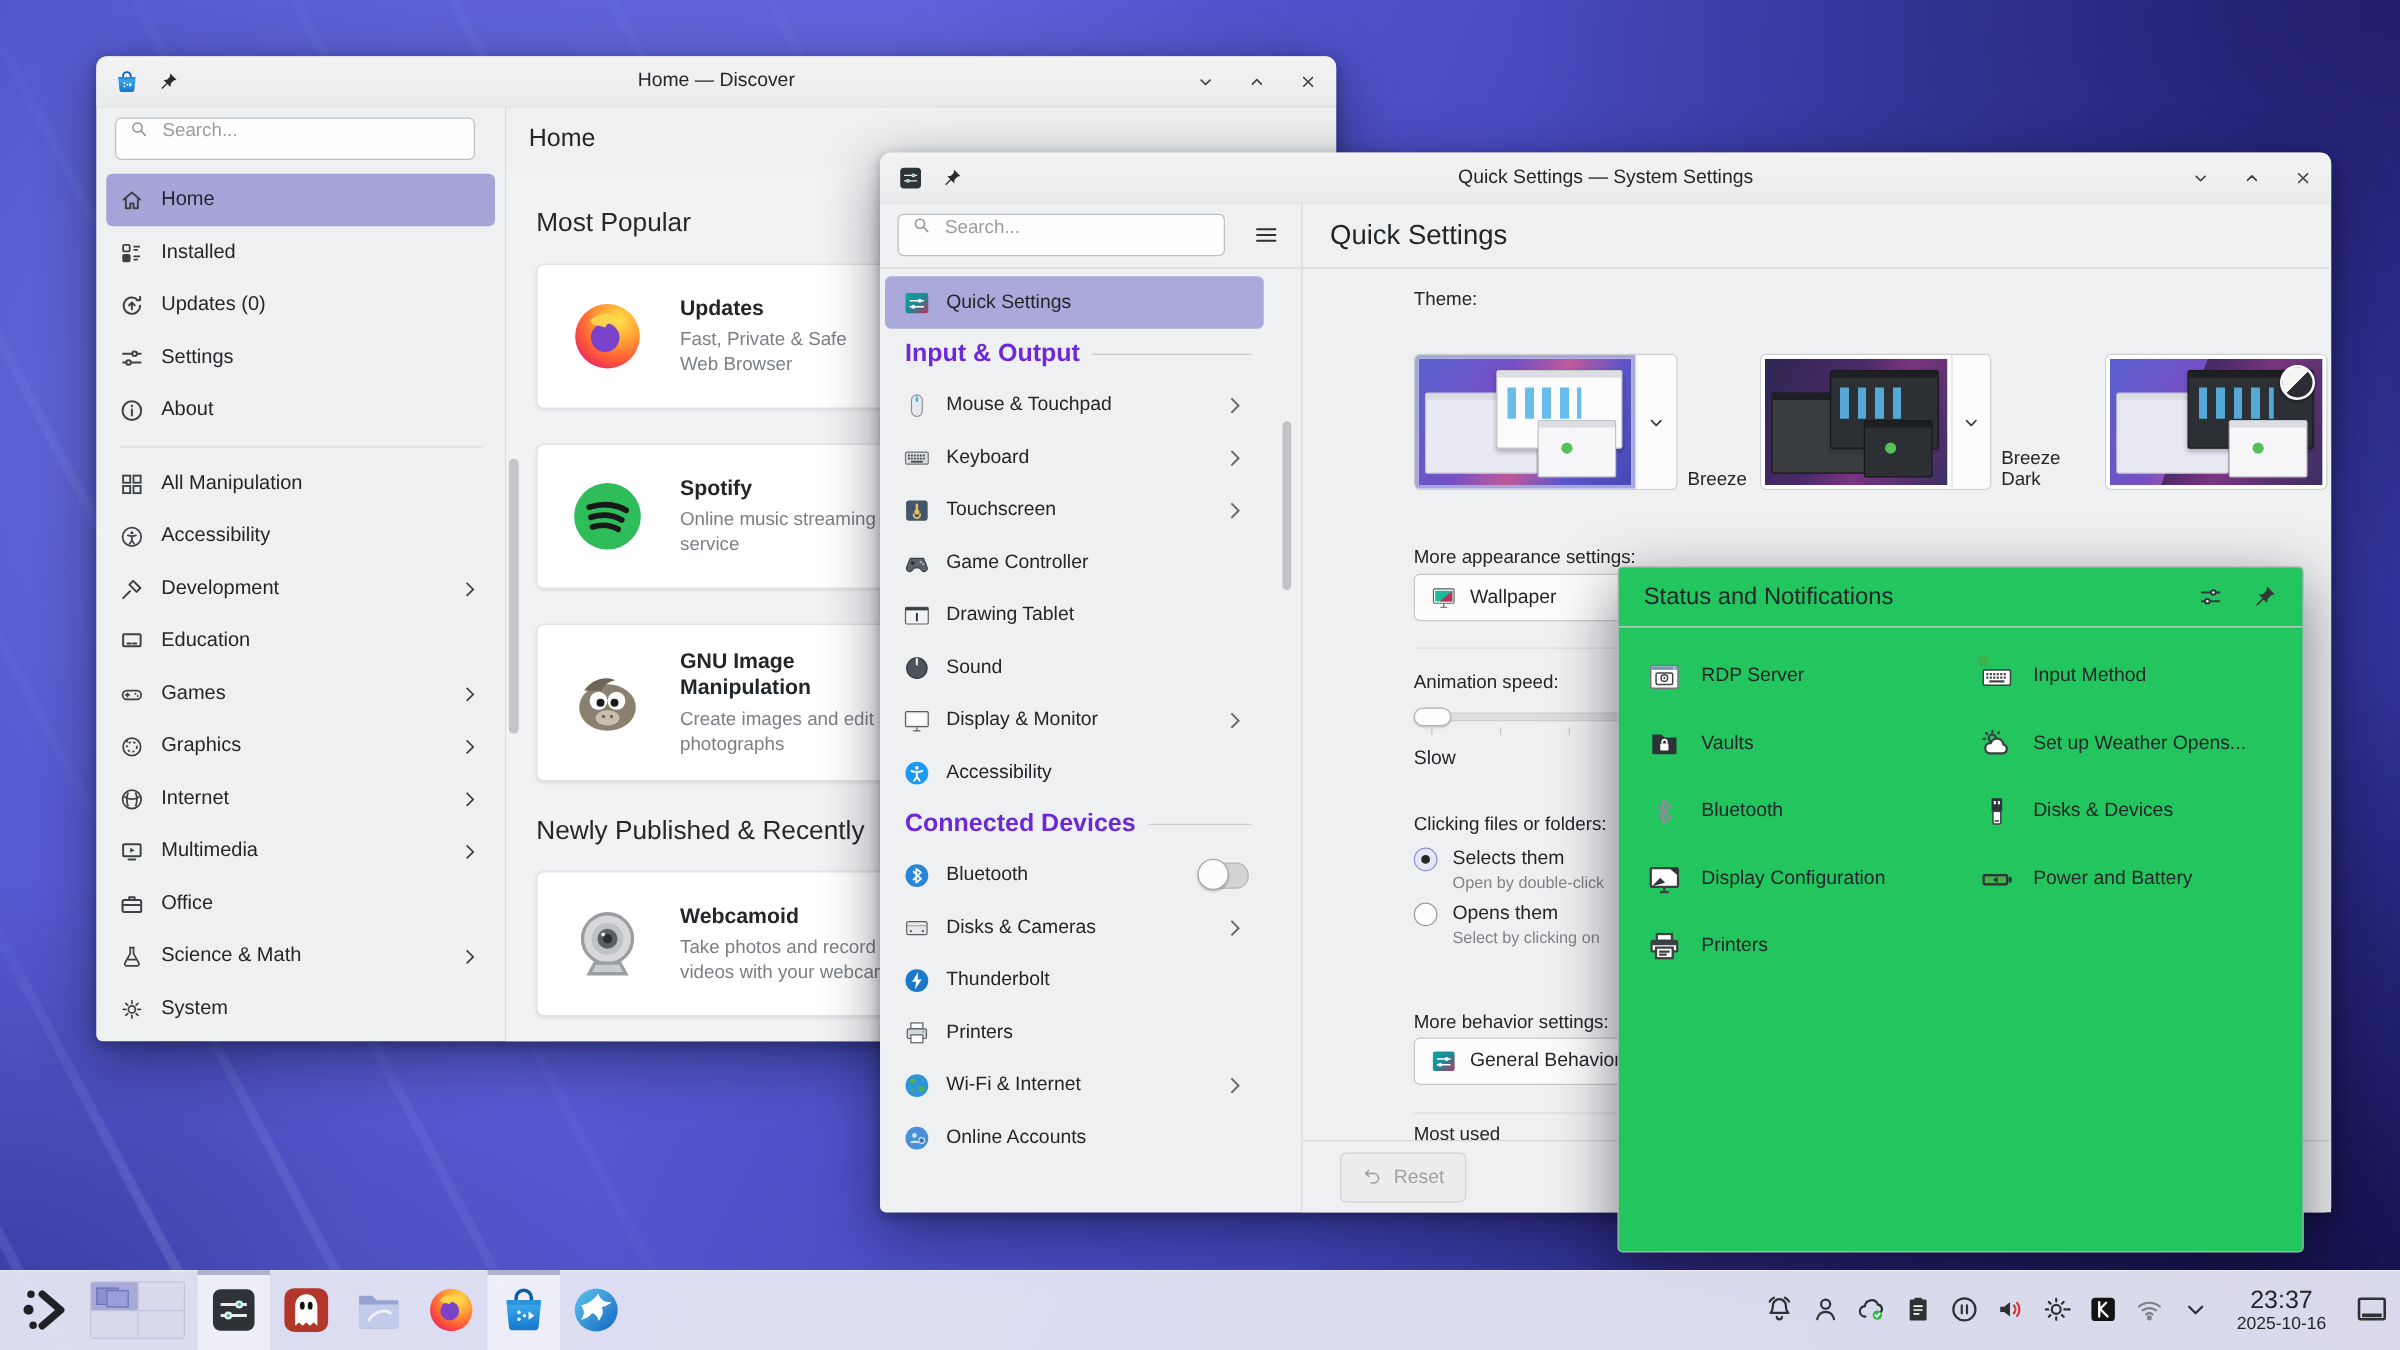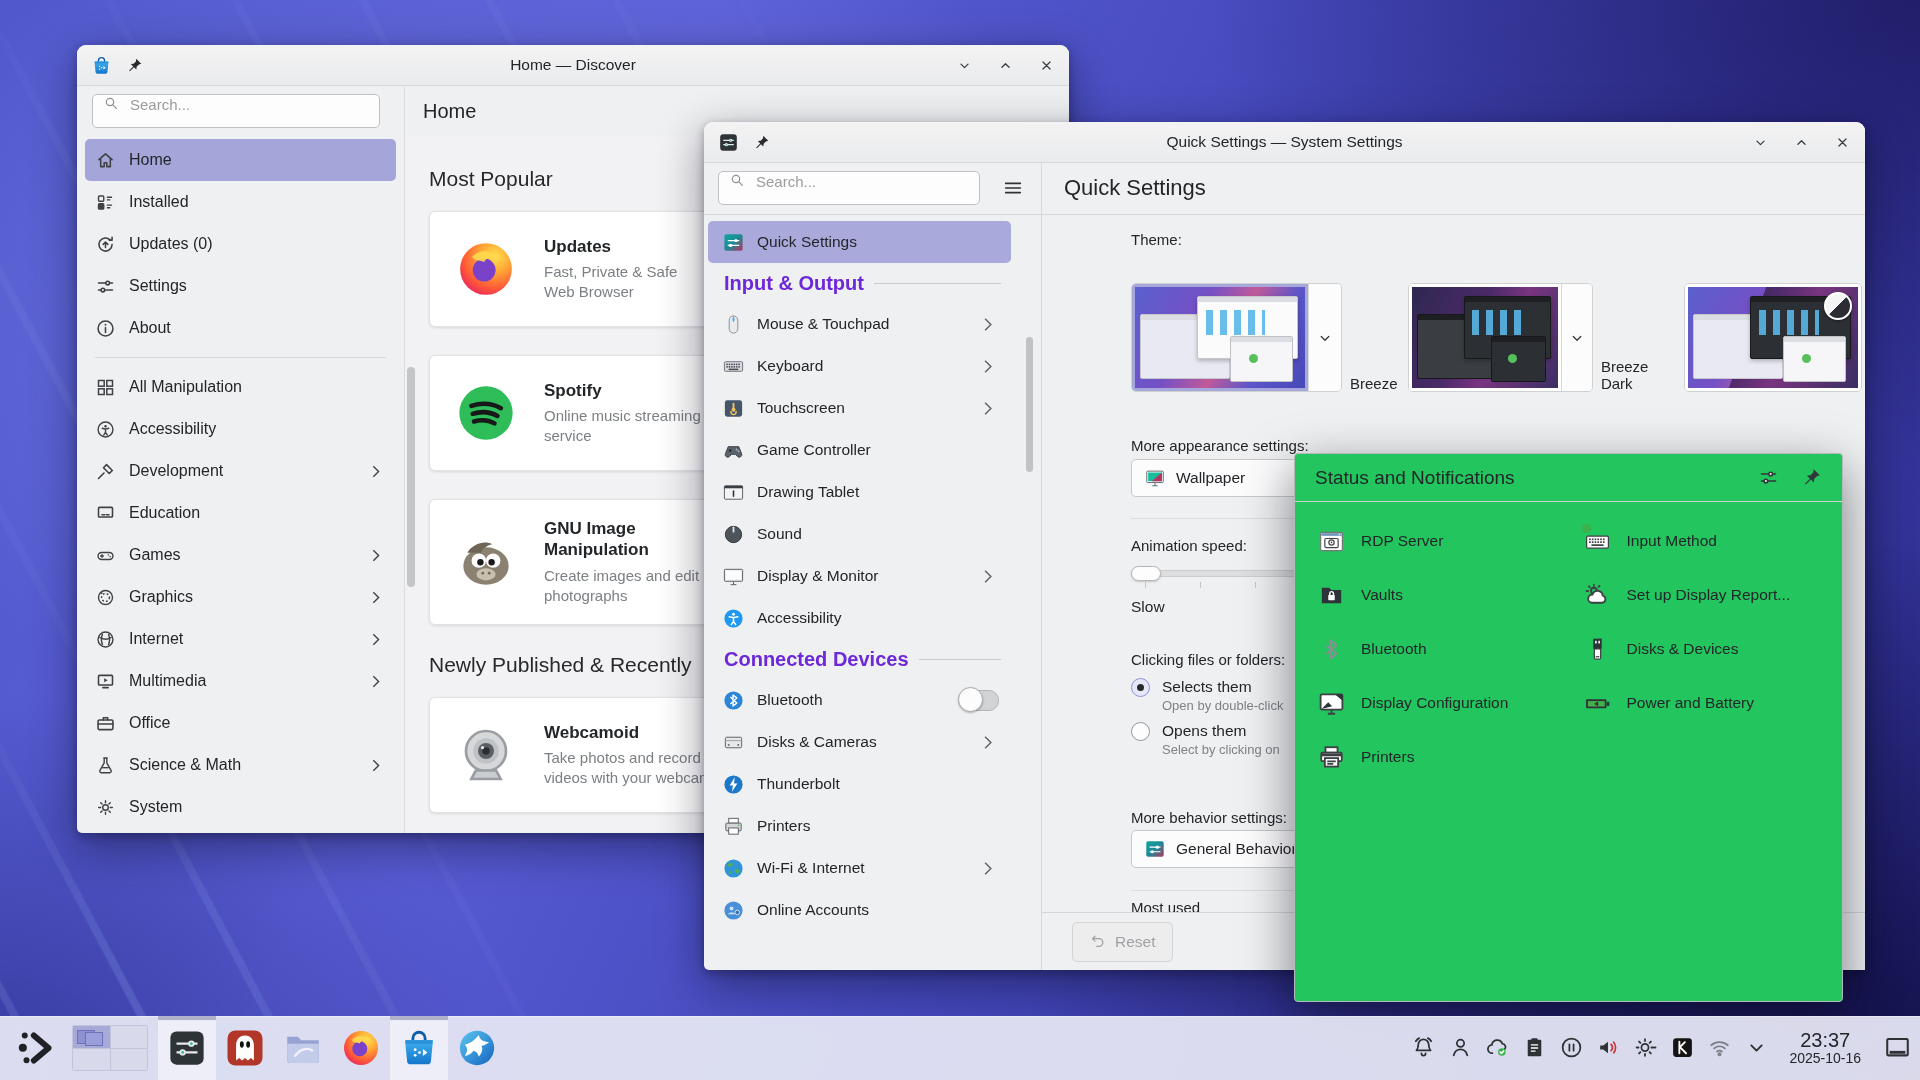--- a/index.html
+++ b/index.html
@@ -1002,21 +1002,21 @@
           <span class="p-label">Input Method</span>
         </div>
         <div class="p-item">
           <span class="ic p-ic">
             <svg viewBox="0 0 24 24" fill="none" stroke="#3c4043" stroke-width="1.5" stroke-linecap="round">
               <circle cx="9" cy="8" r="2.4"></circle>
               <path d="M9 4.2V3M5.6 5.2l-.8-.8M4.2 8.3H3M12.8 4.8l.8-.8"></path>
               <path d="M7.5 18h8.2a3 3 0 0 0 .6-5.9 4.3 4.3 0 0 0-8.4-.9A3.4 3.4 0 0 0 7.5 18z" fill="#fff"></path>
             </svg>
           </span>
-          <span class="p-label">Set up Display Report...</span>
+          <span class="p-label">Set up Weather Opens...</span>
         </div>
         <div class="p-item">
           <span class="ic p-ic">
             <svg viewBox="0 0 24 24">
               <rect x="8.5" y="3" width="7" height="8.5" fill="#2e3338"></rect>
               <rect x="10" y="4.8" width="1.3" height="2.2" fill="#fff"></rect>
               <rect x="12.7" y="4.8" width="1.3" height="2.2" fill="#fff"></rect>
               <rect x="9.4" y="11.5" width="5.2" height="8.5" rx="1" fill="#fff" stroke="#3c4043"></rect>
               <path d="M10.5 18h3" stroke="#3c4043"></path>
             </svg>

